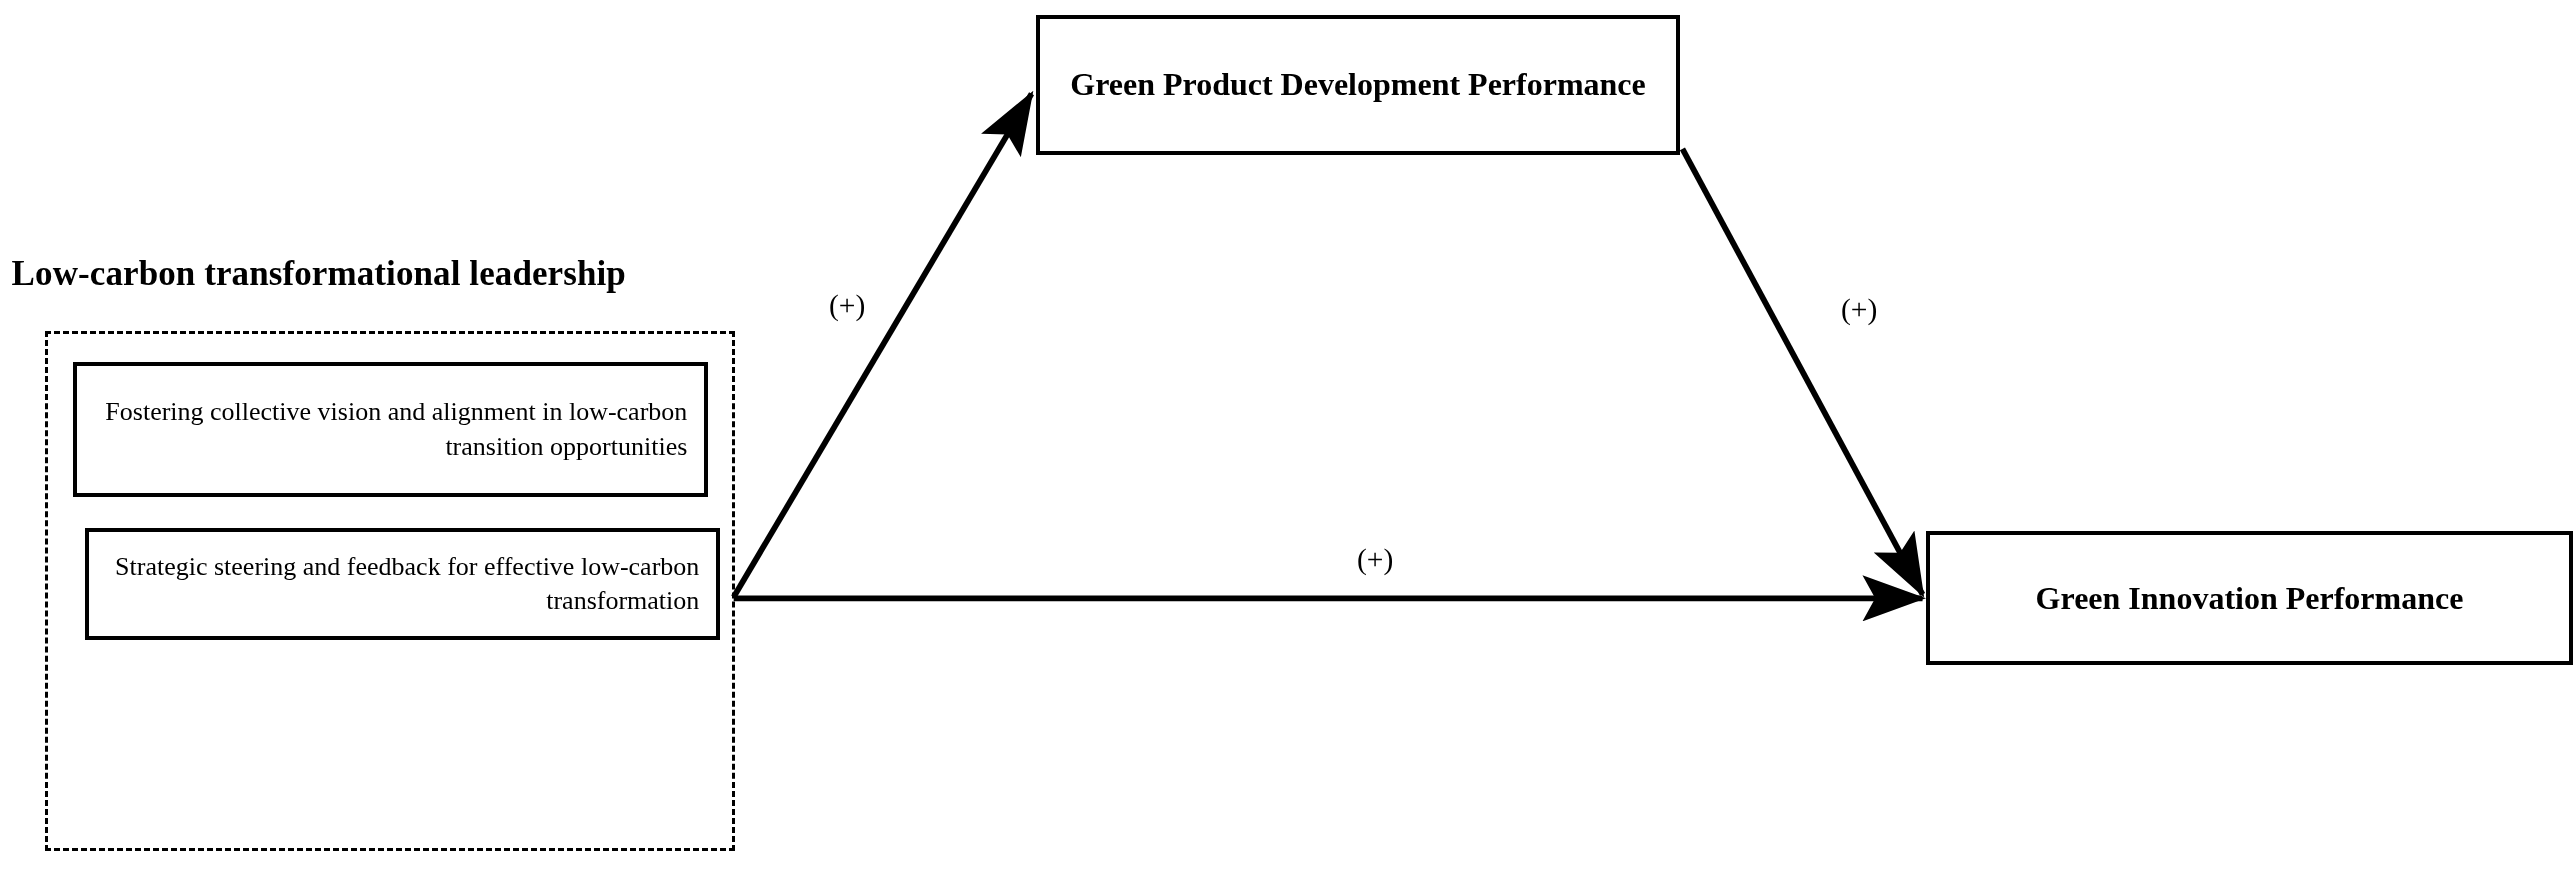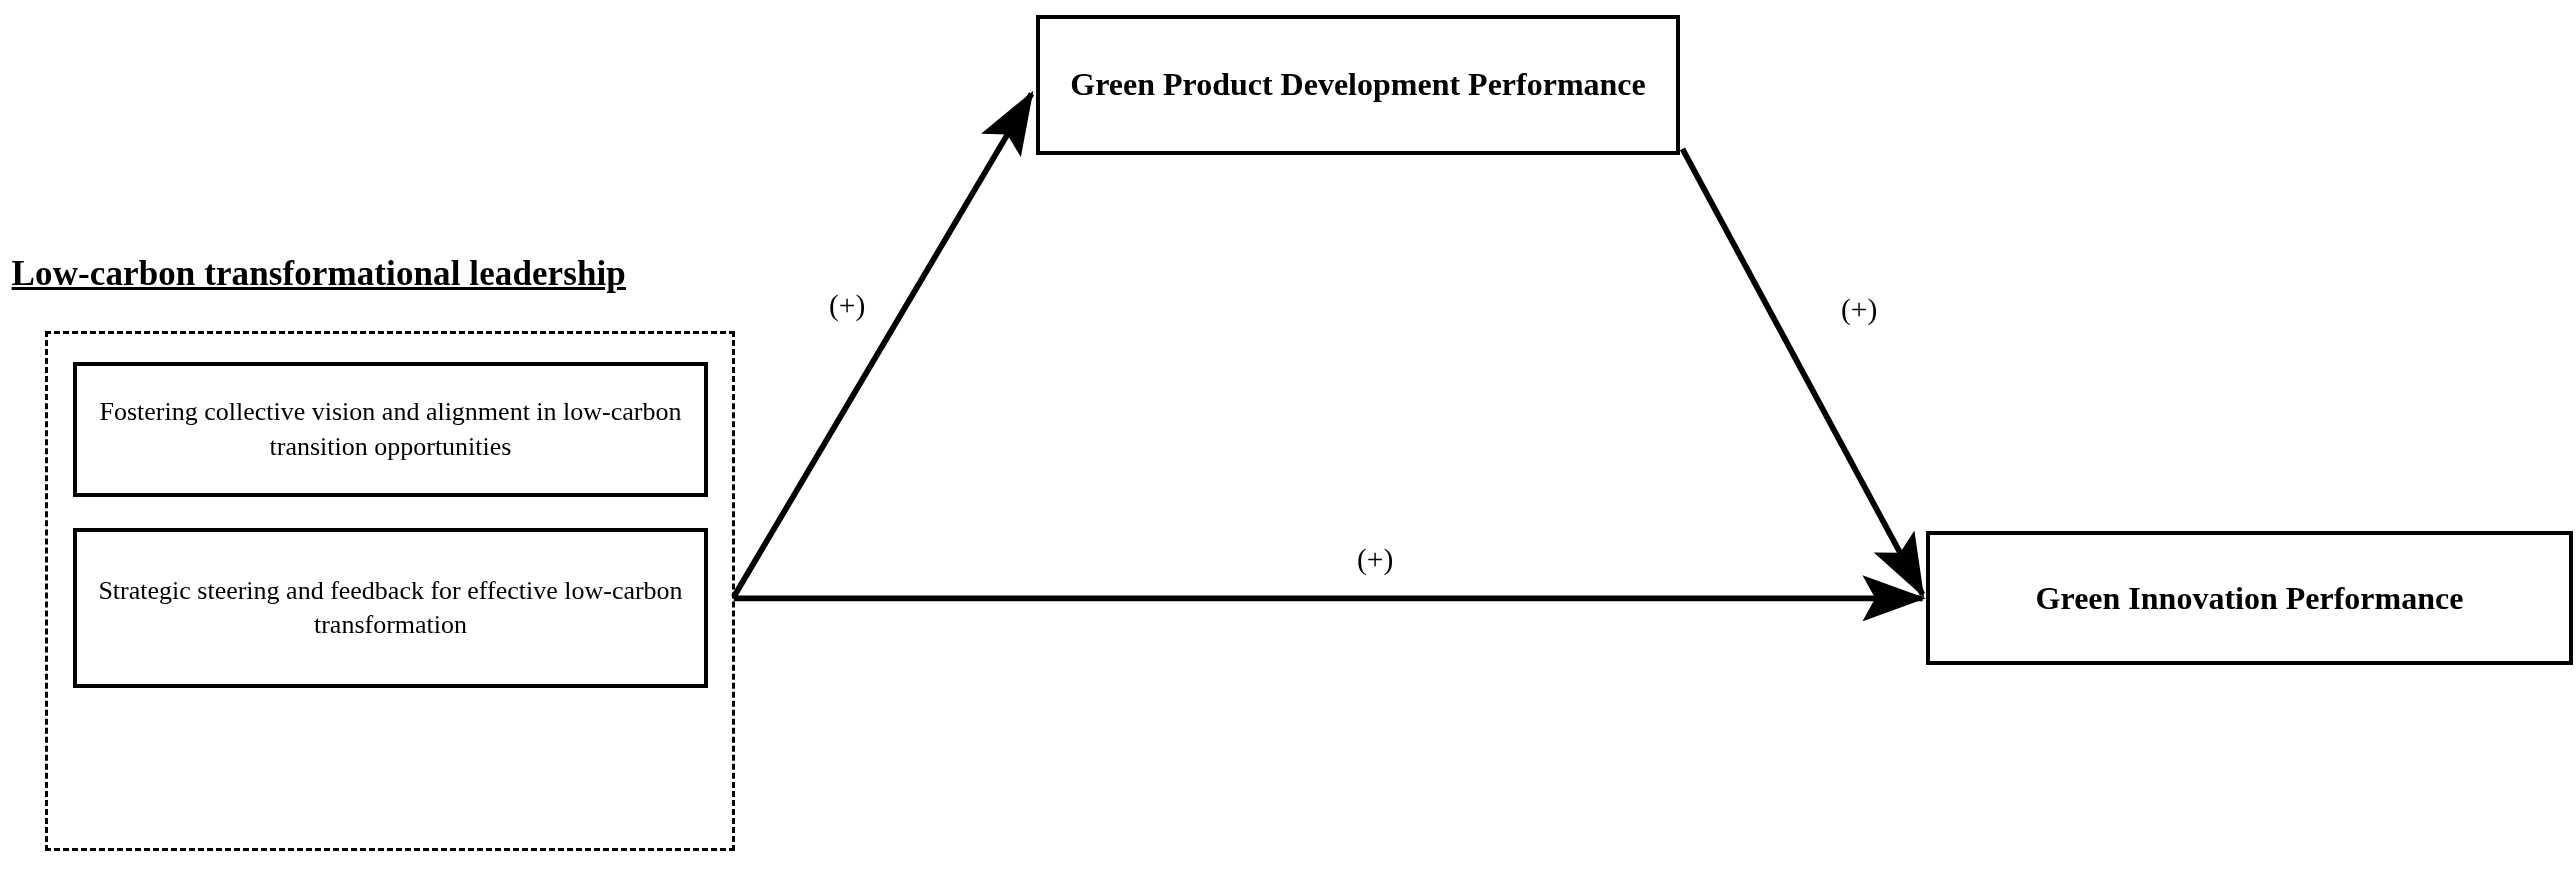--- a/index.html
+++ b/index.html
@@ -34,44 +34,43 @@
     position: absolute;
     left: 11.6px;
     top: 254px;
     width: 784px;
     font-size: 35px;
     font-weight: bold;
     line-height: 1.12;
     letter-spacing: 0.1px;
     white-space: nowrap;
     text-align: left;
-    text-decoration: underline;
   }
 
   
   .dim-box {
     position: absolute;
     left: 73px;
     width: 635px;
     box-sizing: border-box;
     border: 4.5px solid #000000;
     background: #ffffff;
     display: flex;
     align-items: center;
     justify-content: center;
-    text-align: center;
+    text-align: right;
     padding: 3.9px 16.7px;
   }
   .dim-box .dim-text {
     font-size: 26px;
     line-height: 1.32;
     font-weight: normal;
   }
   #dim-box-1 { top: 362px;  height: 135px; }
-  #dim-box-2 { top: 528px;  height: 160px; }
+  #dim-box-2 { top: 528px;  height: 112px; margin-left: 12px; }
   #dim-box-3 { top: 695px; height: 123px; }
 
   
   .outcome-box {
     position: absolute;
     box-sizing: border-box;
     border: 4.5px solid #000000;
     background: #ffffff;
     display: flex;
     align-items: center;

